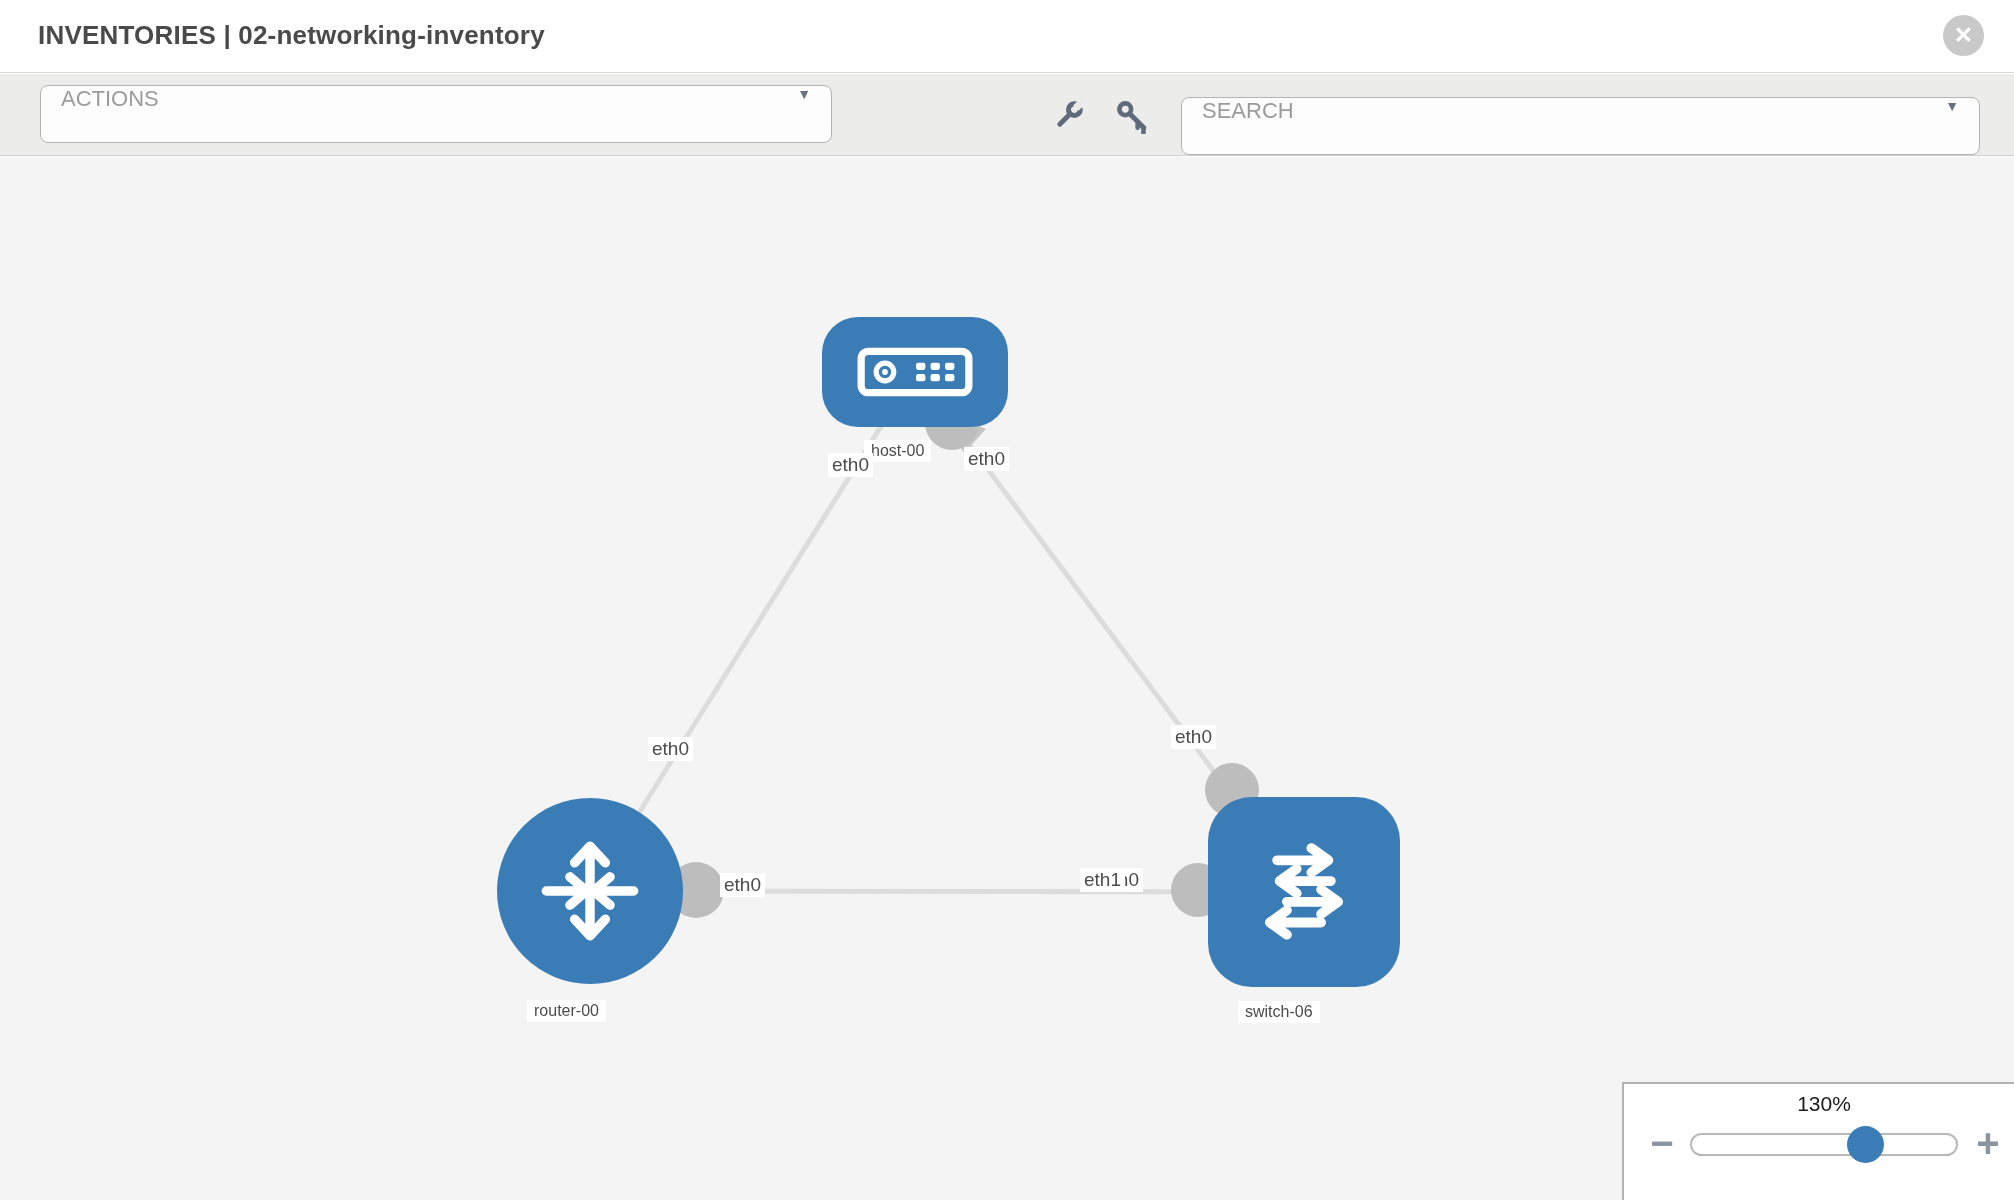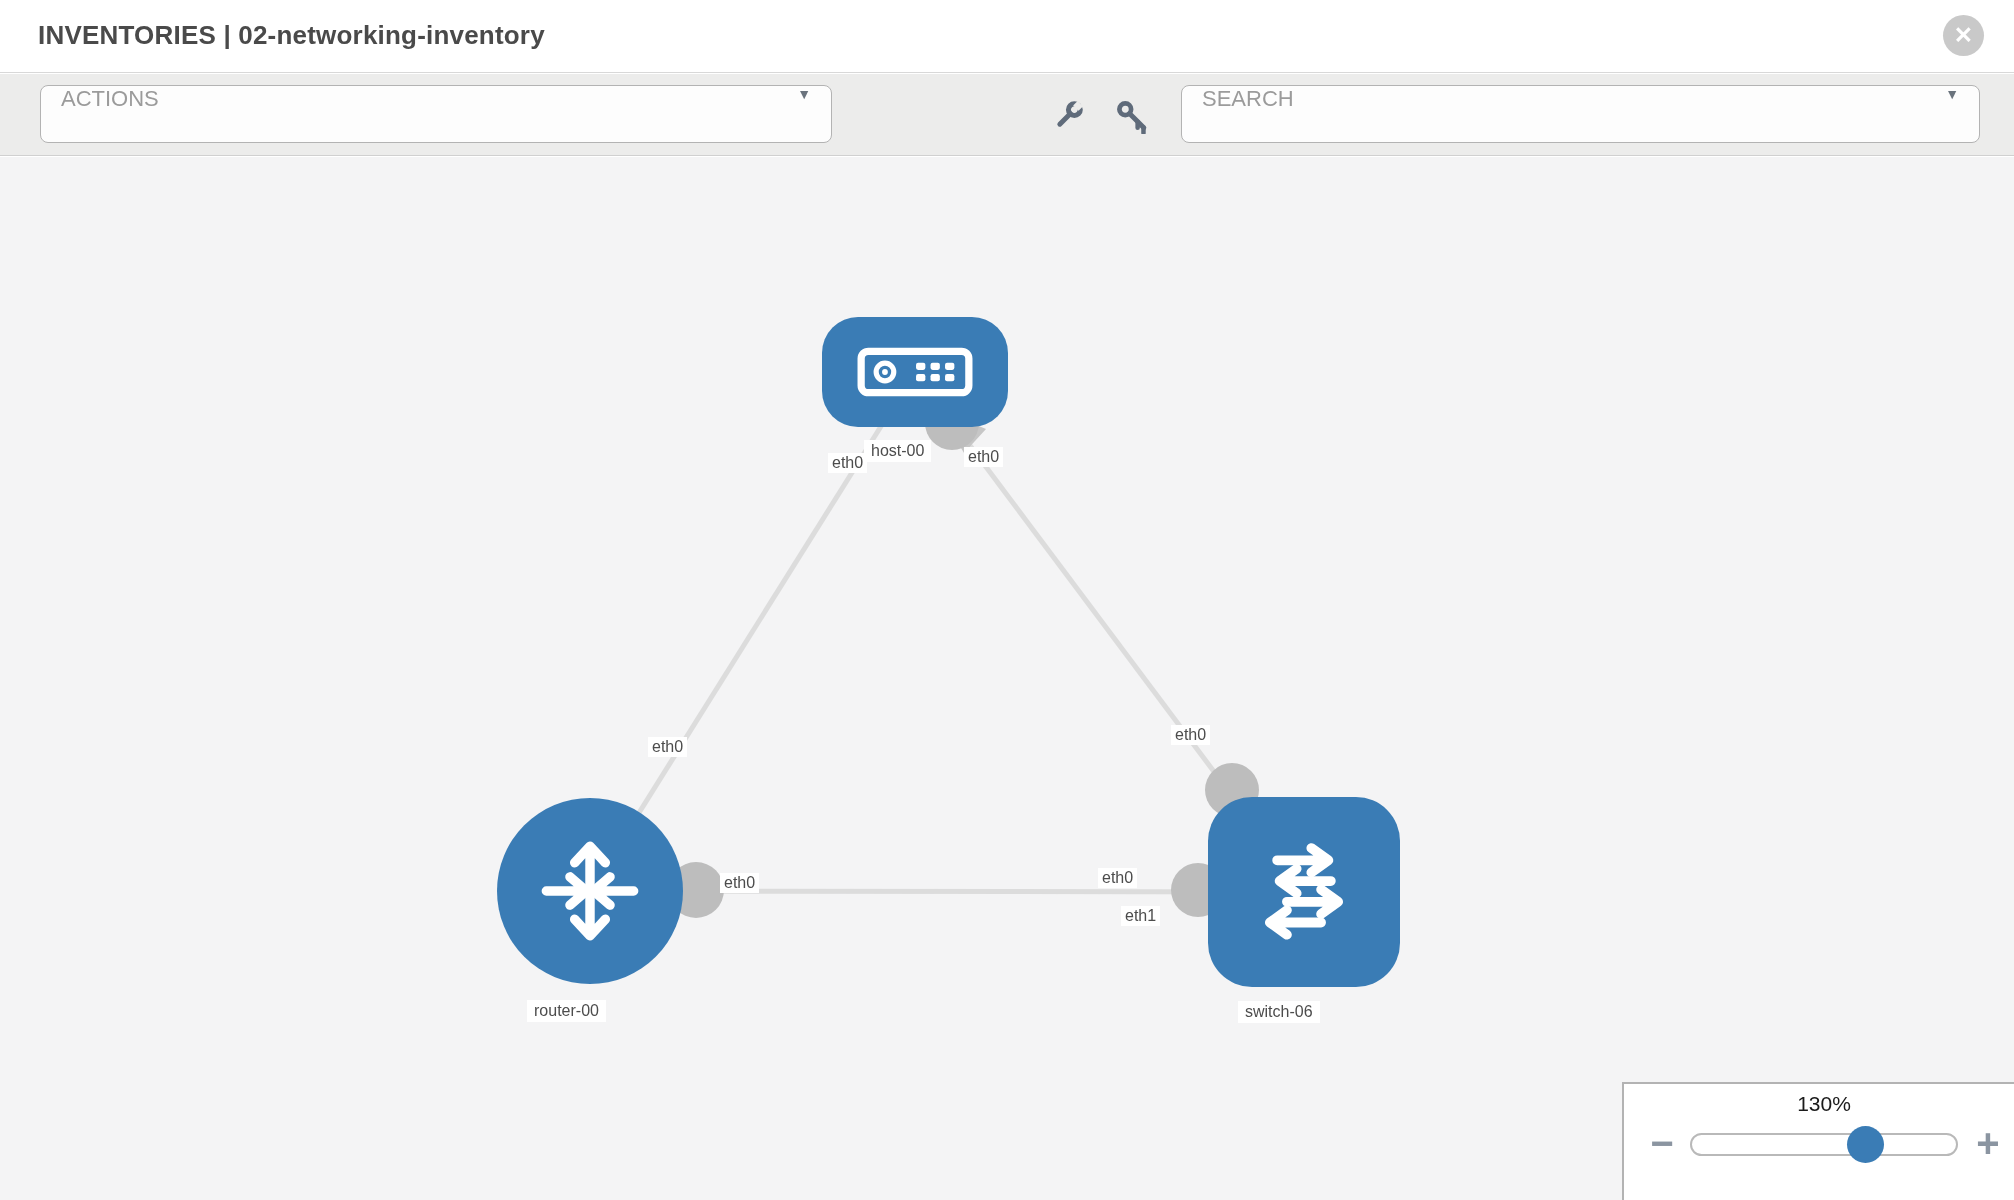--- a/index.html
+++ b/index.html
@@ -17,48 +17,48 @@
 
   
   .toolbar { position: absolute; left: 0; top: 74px; width: 2014px; height: 82px;
     background: var(--toolbar-bg, #ececeb); border-bottom: 1px solid #d0d0d0; }
   .select { position: absolute; top: 11px; height: 58px; background: #fdfdfd;
     border: 1.5px solid #b3b3b3; border-radius: 8px; display: flex; align-items: flex-start;
     justify-content: space-between; padding: 0 20px; cursor: pointer; }
   .select .sel-label { color: #9b9b9b; font-size: 22px; }
   .select .caret { color: #6a737d; font-size: 14px; }
   .select.actions { left: 40px; width: 792px; }
-  .select.search { left: 1181px; width: 799px; }
+  .select.search { left: 1181px; width: 799px; margin-top: 12px; }
   .tool-icon { position: absolute; top: 24px; cursor: pointer; }
   .tool-icon.wrench { left: 1050px; }
   .tool-icon.key { left: 1114px; }
 
   
   .canvas { position: absolute; left: 0; top: 157px; width: 2014px; height: 1043px;
     background: var(--canvas-bg, #f4f4f5); overflow: hidden; }
   .links-layer { position: absolute; left: 0; top: 0; z-index: 1; }
 
   .node { position: absolute; z-index: 2; background: var(--node-blue, #3a7cb5);
     display: flex; align-items: center; justify-content: center; cursor: pointer; }
   .node.host   { left: 822px; top: 160px; width: 186px; height: 110px; border-radius: 36px; }
   .node.router { left: 497px; top: 641px; width: 186px; height: 186px; border-radius: 50%; }
   .node.switch { left: 1208px; top: 640px; width: 192px; height: 190px; border-radius: 44px; }
 
   .lbl { position: absolute; z-index: 3; background: #fff; color: #4c4c4c; white-space: nowrap; }
   .lbl.name { font-size: 16px; padding: 2px 7px; }
-  .lbl.iface { font-size: 16px; padding: 1px 4px; }
+  .lbl.iface { font-size: 19px; padding: 1px 4px; }
   .lbl.name.host   { left: 864px; top: 283px; }
   .lbl.name.router { left: 527px; top: 843px; }
   .lbl.name.switch { left: 1238px; top: 844px; }
   .lbl.iface.host-left    { left: 828px; top: 296px; }
   .lbl.iface.host-right   { left: 964px; top: 290px; }
   .lbl.iface.mid          { left: 648px; top: 580px; }
   .lbl.iface.router-right { left: 720px; top: 716px; }
   .lbl.iface.sw-back      { left: 1098px; top: 711px; z-index: 3; }
-  .lbl.iface.sw-front     { left: 1121px; top: 711px; z-index: 4; margin-top: 38px; }
+  .lbl.iface.sw-front     { left: 1080px; top: 711px; z-index: 4; }
   .lbl.iface.sw-top       { left: 1171px; top: 568px; }
 
   
   .zoom-panel { position: absolute; left: 1622px; top: 925px; width: 407px; height: 118px;
     background: #fff; border-top: 2px solid #b3b3b3; border-left: 2px solid #b3b3b3; z-index: 5; }
   .zoom-level { position: absolute; left: 66px; top: 8px; width: 268px; text-align: center;
     font-size: 21px; color: #1b1b1b; }
   .zoom-minus, .zoom-plus { position: absolute; top: 38px; width: 44px; height: 44px;
     color: #8b95a1; font-size: 40px; font-weight: bold; line-height: 42px; text-align: center;
     cursor: pointer; }

